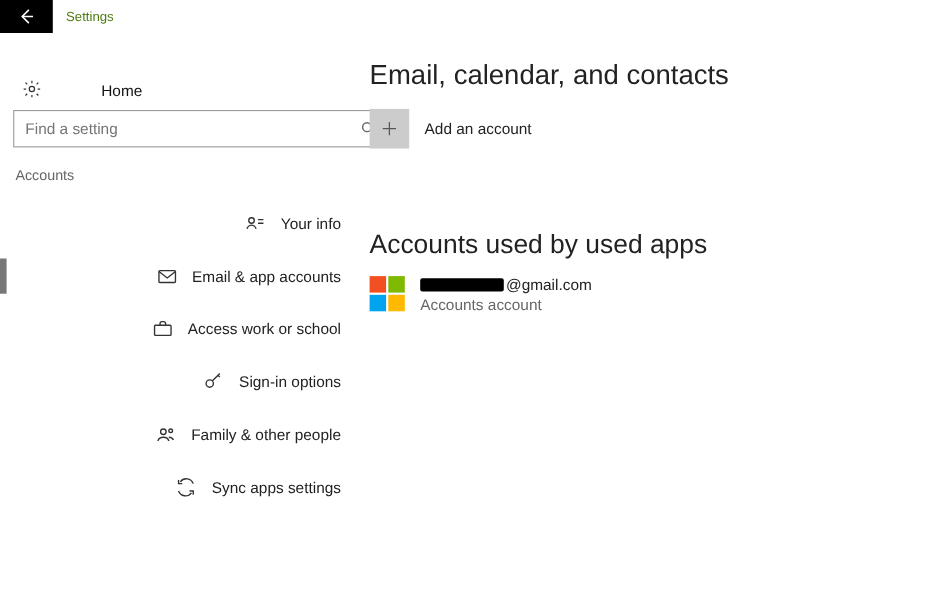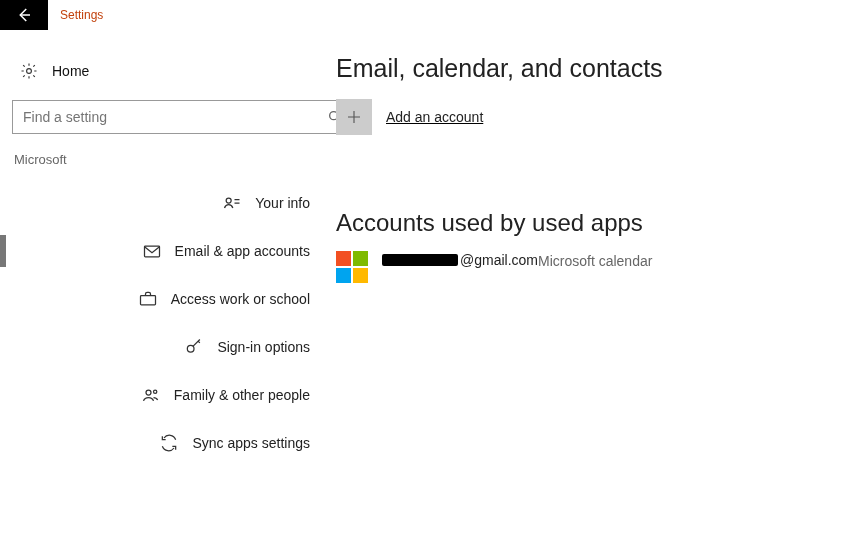--- a/index.html
+++ b/index.html
@@ -1,58 +1,58 @@
 <!DOCTYPE html>
 <html><head>
   <meta charset="utf-8">
   <style>
     * { margin: 0; padding: 0; box-sizing: border-box; font-family: "Segoe UI", Tahoma, sans-serif; }
     body { width: 856px; height: 552px; background: #fff; overflow: hidden; }
 
     .header { display: flex; align-items: center; height: 30px; }
     .back-btn { width: 48px; height: 30px; background: #000; display: flex; align-items: center; justify-content: center; cursor: pointer; }
     .back-btn svg { width: 18px; height: 18px; }
-    .title { margin-left: 12px; font-size: 12px; color: #c2410c; }
+    .title { margin-left: 12px; font-size: 12px; color: #4d7c0f; }
 
     .layout { display: flex; margin-top: 22px; }
 
     .sidebar { width: 310px; padding-left: 12px; }
-    .home-row { display: flex; align-items: center; height: 38px; cursor: pointer; padding-left: 6px; }
+    .home-row { display: flex; align-items: flex-end; height: 38px; cursor: pointer; padding-left: 6px; gap: 40px; }
     .home-row .icon { width: 22px; display: flex; align-items: center; justify-content: center; }
     .home-row .label { margin-left: 12px; font-size: 14px; color: #111; }
 
     .search { margin-top: 10px; width: 342px; height: 34px; border: 1px solid #999; display: flex; align-items: center; padding: 0 10px; }
     .search input { border: none; outline: none; flex: 1; font-size: 14px; color: #666; background: transparent; }
     .search .icon { width: 16px; height: 16px; }
 
     .category { margin-top: 18px; font-size: 13px; color: #666; padding-left: 2px; }
 
     .nav { margin-top: 12px; }
     .nav-item { display: flex; align-items: center; height: 48px; cursor: pointer; padding-left: 6px; position: relative; justify-content: flex-end; }
     .nav-item.active::before { content: ""; position: absolute; left: -12px; top: 8px; bottom: 8px; width: 6px; background: #777; }
     .nav-item .icon { width: 22px; display: flex; align-items: center; justify-content: center; }
     .nav-item .label { margin-left: 12px; font-size: 14px; color: #222; }
 
     .main { flex: 1; padding-left: 26px; padding-top: 2px; }
     h1 { font-size: 25px; font-weight: 400; color: #222; margin-bottom: 16px; }
     h2 { font-size: 24px; font-weight: 400; color: #222; margin-top: 74px; margin-bottom: 14px; }
 
-    .add-account { display: flex; align-items: center; cursor: pointer; text-decoration: underline; }
+    .add-account { display: flex; align-items: center; cursor: pointer; }
     .add-tile { width: 36px; height: 36px; background: #ccc; display: flex; align-items: center; justify-content: center; margin-right: 14px; }
     .add-label { font-size: 14px; color: #222; }
 
     .sub-link { font-size: 14px; color: #333; margin-bottom: 24px; cursor: pointer; }
 
     .account-entry { display: flex; align-items: flex-start; cursor: pointer; }
     .ms-logo { width: 32px; height: 32px; display: grid; grid-template-columns: 1fr 1fr; grid-template-rows: 1fr 1fr; gap: 2px; margin-right: 14px; }
     .ms-logo div:nth-child(1){ background: #f25022; }
     .ms-logo div:nth-child(2){ background: #7fba00; }
     .ms-logo div:nth-child(3){ background: #00a4ef; }
     .ms-logo div:nth-child(4){ background: #ffb900; }
-    .account-info { display: flex; flex-direction: row; }
+    .account-info { display: flex; flex-direction: column; }
     .account-email { font-size: 14px; color: #222; display: flex; align-items: center; }
     .redacted { display: inline-block; width: 76px; height: 12px; background: #000; border-radius: 2px; margin-right: 2px; }
     .account-type { font-size: 14px; color: #666; margin-top: 2px; }
   </style>
 </head>
 <body>
 
 <div class="header">
   <div class="back-btn">
     <svg viewBox="0 0 24 24" fill="none" stroke="#fff" stroke-width="2">
@@ -78,21 +78,21 @@
     <div class="search">
       <input type="text" placeholder="Find a setting" style="">
       <span class="icon">
         <svg width="16" height="16" viewBox="0 0 24 24" fill="none" stroke="#666" stroke-width="2">
           <circle cx="10" cy="10" r="6"></circle>
             <path d="M20 20l-5-5"></path>
         </svg>
       </span>
     </div>
 
-    <div class="category">Microsoft</div>
+    <div class="category">Accounts</div>
 
     <div class="nav">
 
       <div class="nav-item">
         <span class="icon">
           <svg width="20" height="20" viewBox="0 0 24 24" fill="none" stroke="#333" stroke-width="1.5">
             <circle cx="8" cy="9" r="3"></circle>
               <path d="M3 18c1-3 4-4 5-4s4 1 5 4"></path>
               <path d="M15 8h6M15 12h6"></path>
           </svg>
@@ -177,17 +177,17 @@
         <div></div>
           <div></div>
           <div></div>
           <div></div>
       </div>
       <div class="account-info">
         <div class="account-email">
           <span class="redacted"></span>
           <span>@gmail.com</span>
         </div>
-        <div class="account-type">Microsoft calendar</div>
+        <div class="account-type">Accounts account</div>
       </div>
     </div>
   </div>
 </div>
 
 </body></html>

